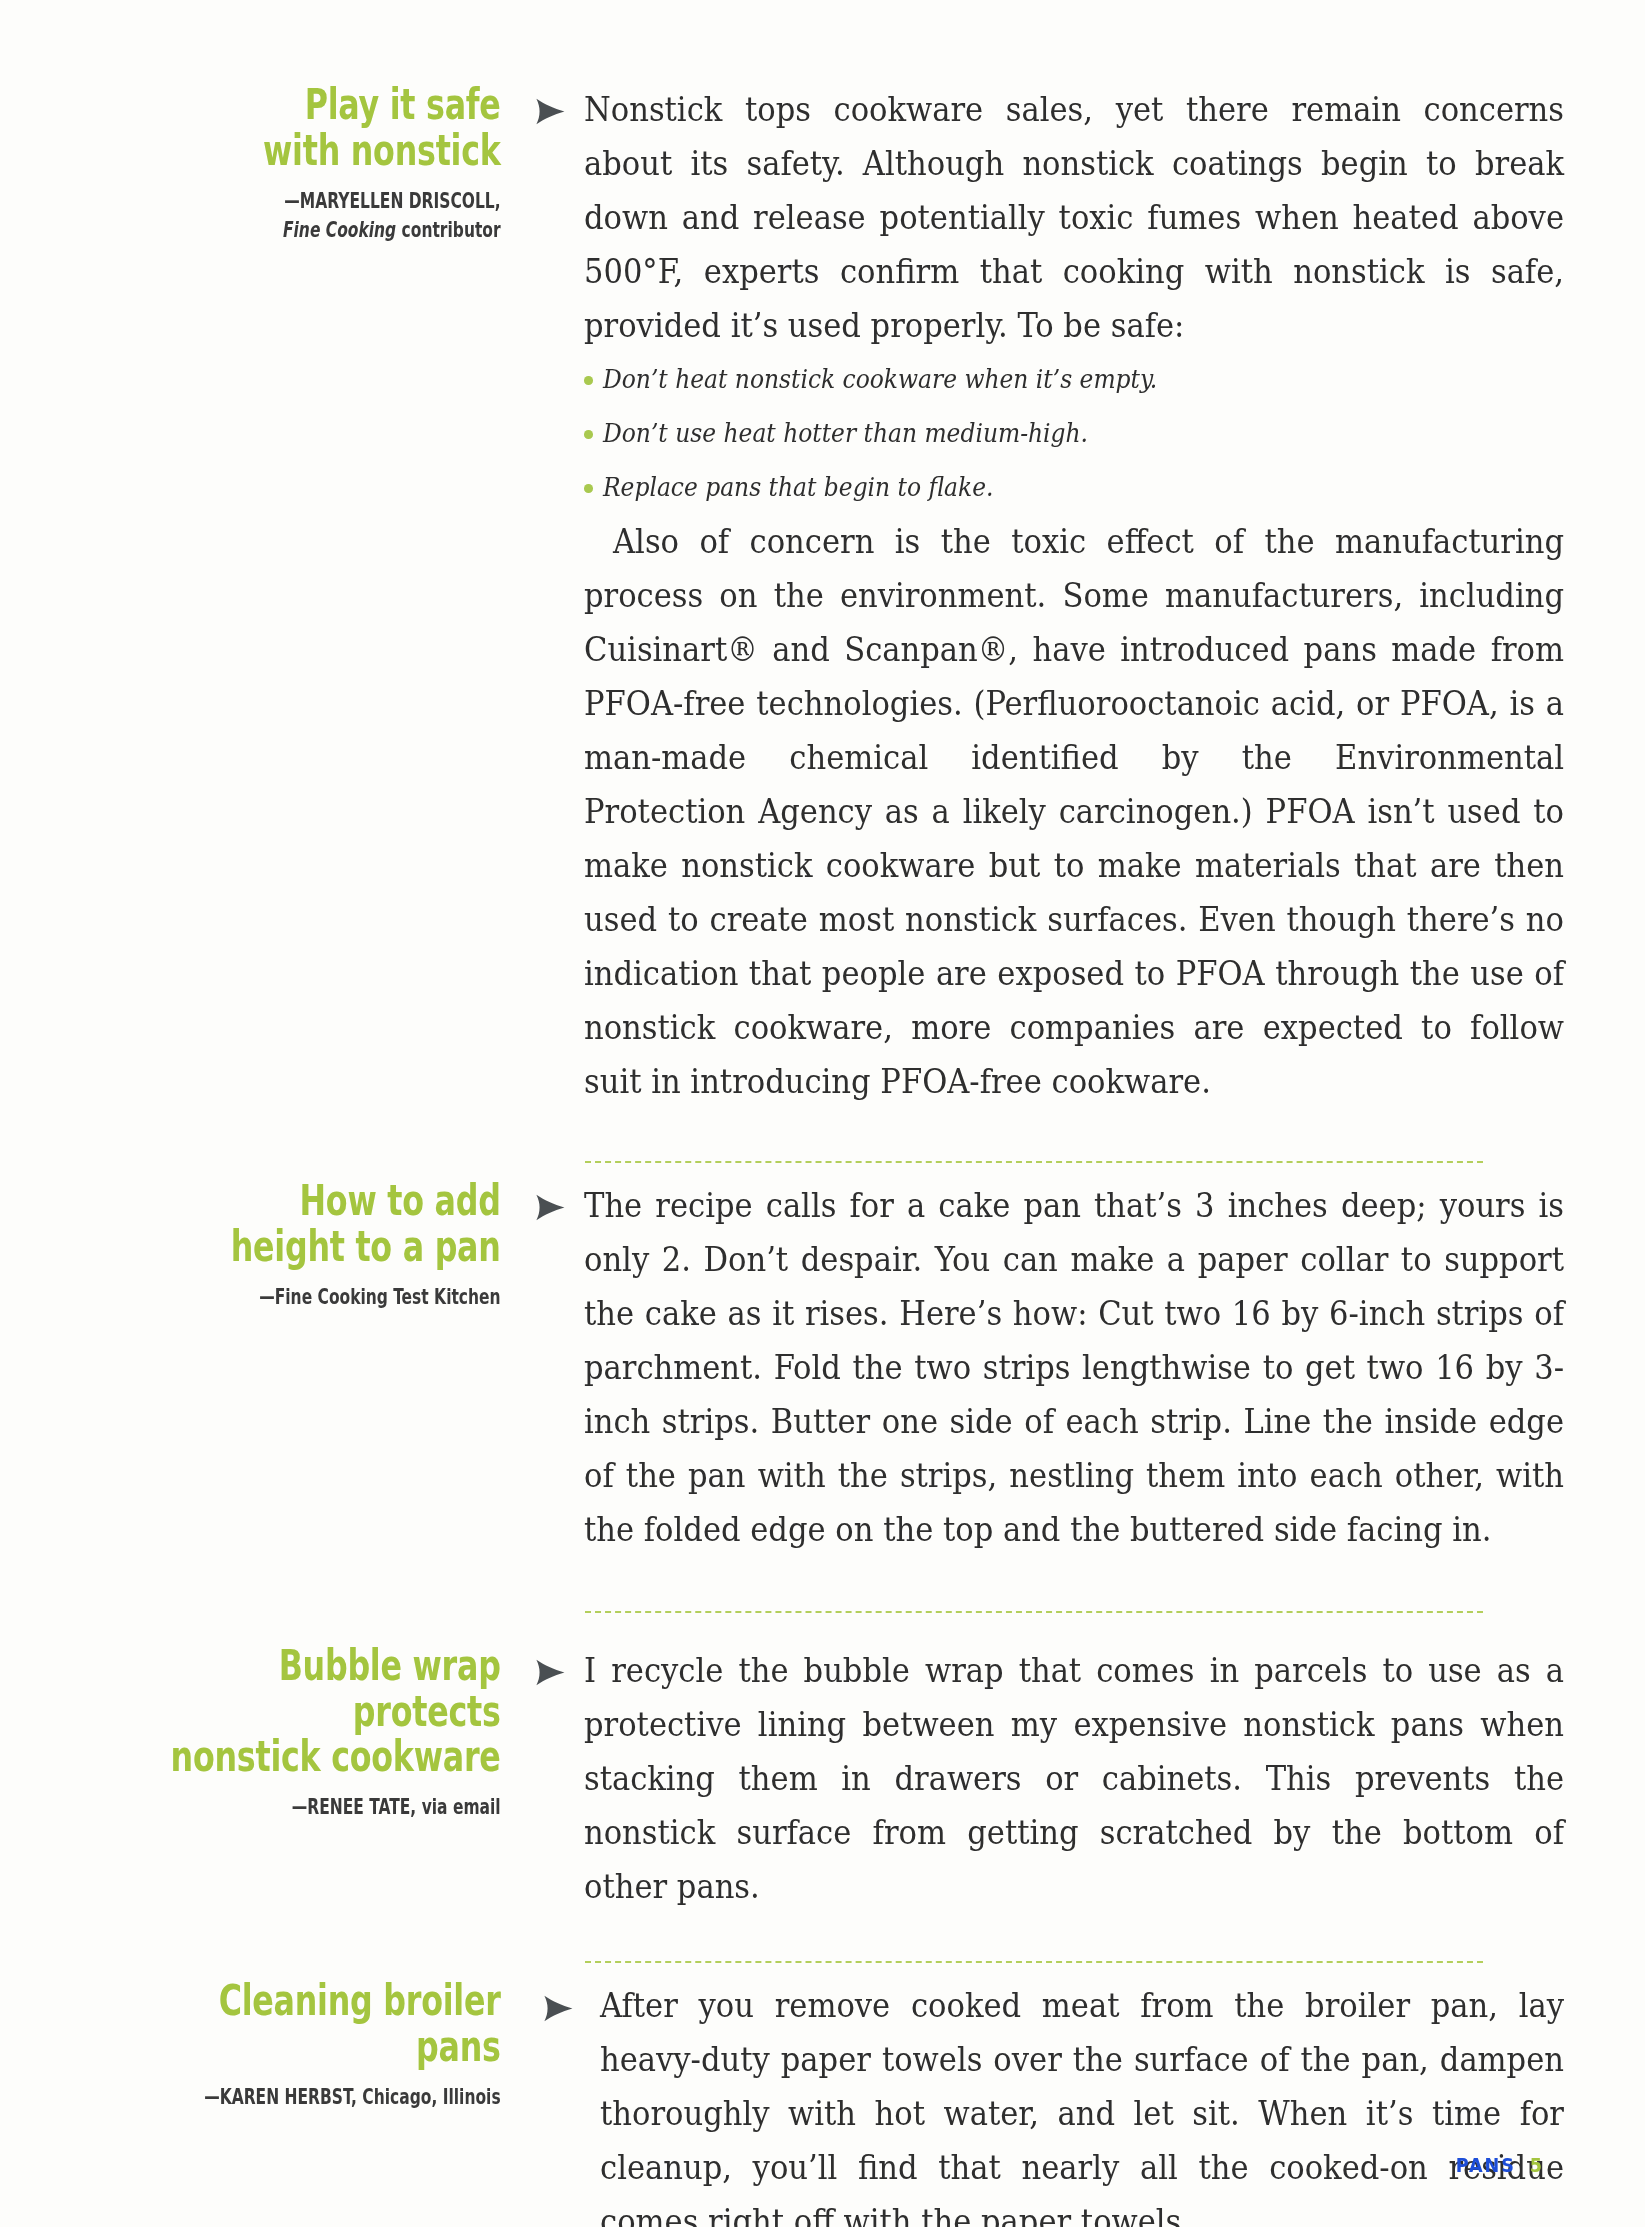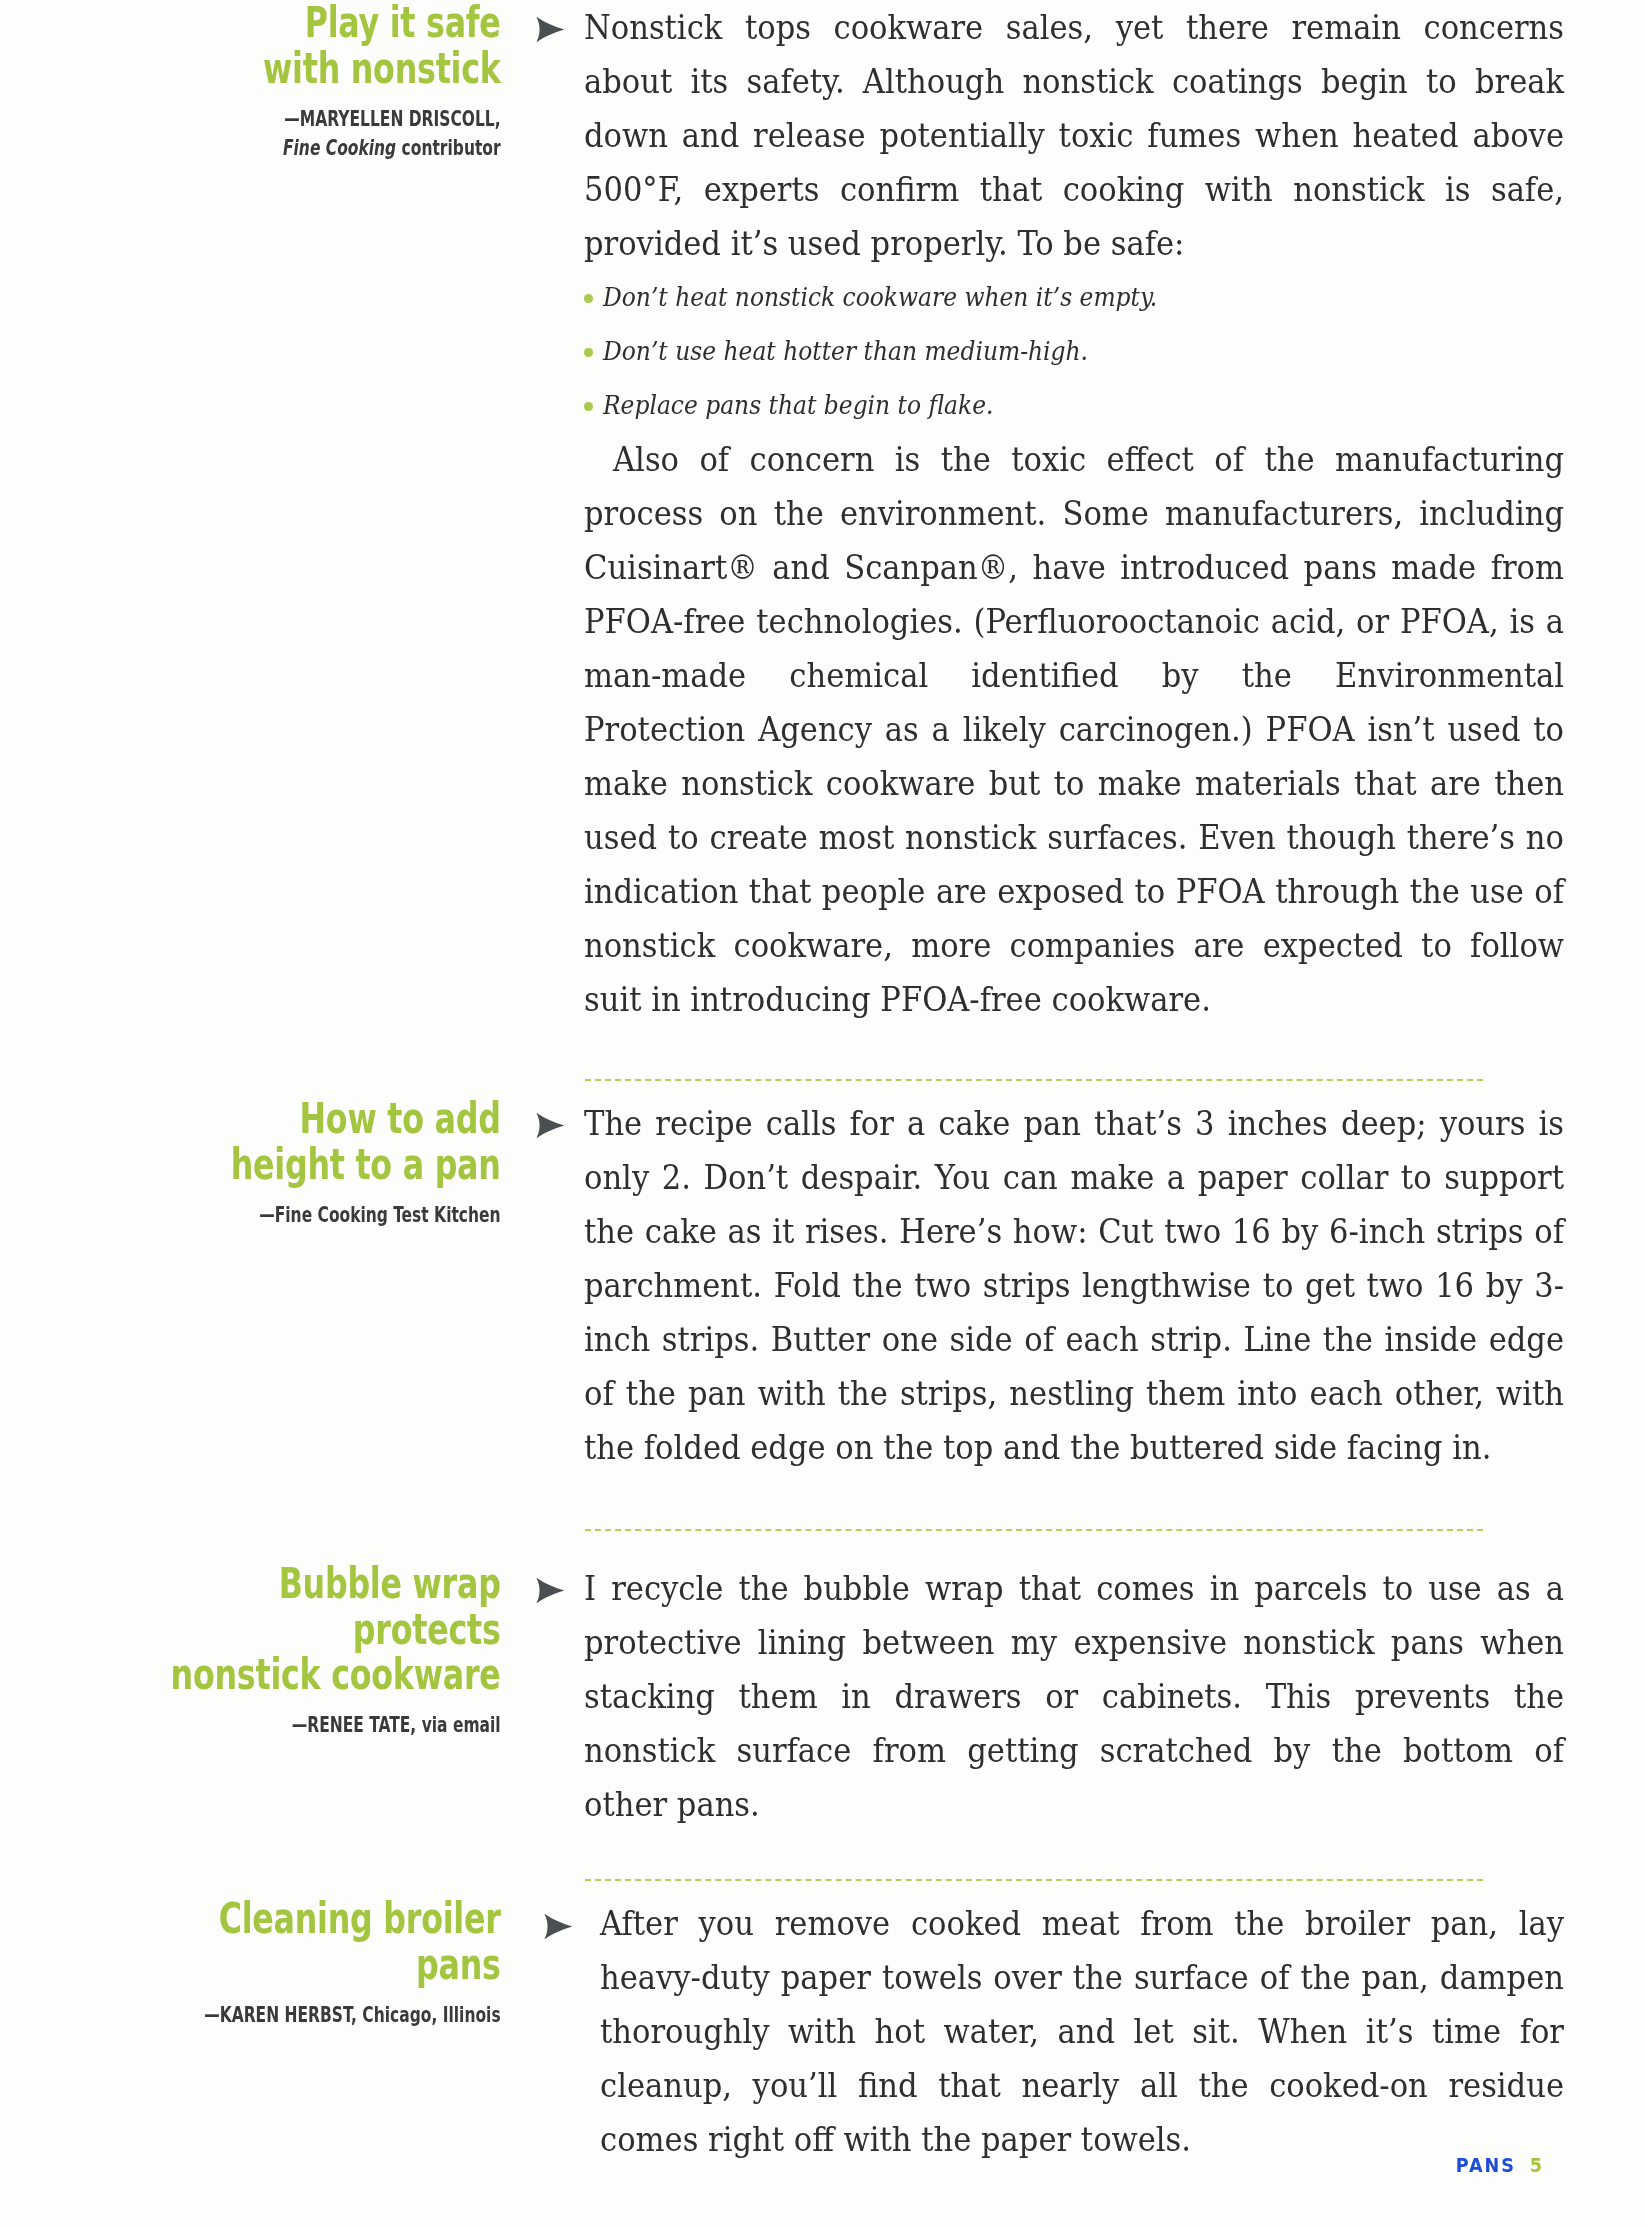--- a/index.html
+++ b/index.html
@@ -149,21 +149,21 @@
     font-size: 19.6px;
     letter-spacing: 2px;
     display: flex;
     align-items: baseline;
     gap: 13.7px;
   }
   .footer .f-label { color: #1d4ed8; }
   .footer .f-page  { color: #a4c53f; }
 
   
-  .s1 { }
+  .s1 { margin-top: 82px; }
   .s2 { margin-top: 15px; }
   .s3 { margin-top: 30px; }
   .s4 { margin-top: 15.4px; gap: 8px; }
 
   .d1 { margin-top: 53px; }
   .d2 { margin-top: 55px; }
   .d3 { margin-top: 48px; }
 
   .headline.h-play    { font-size: 43px; }
   .headline.h-height  { font-size: 43px; }

